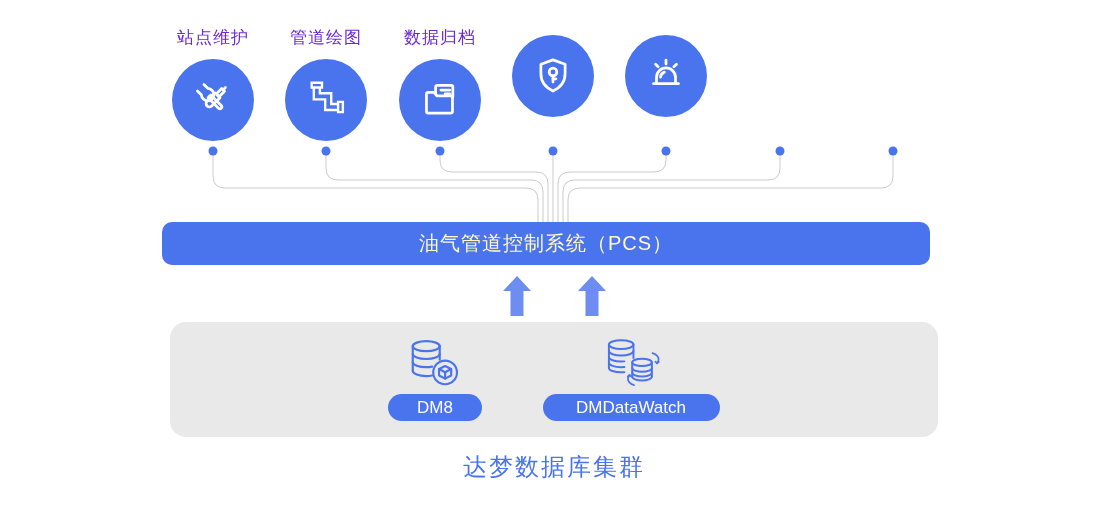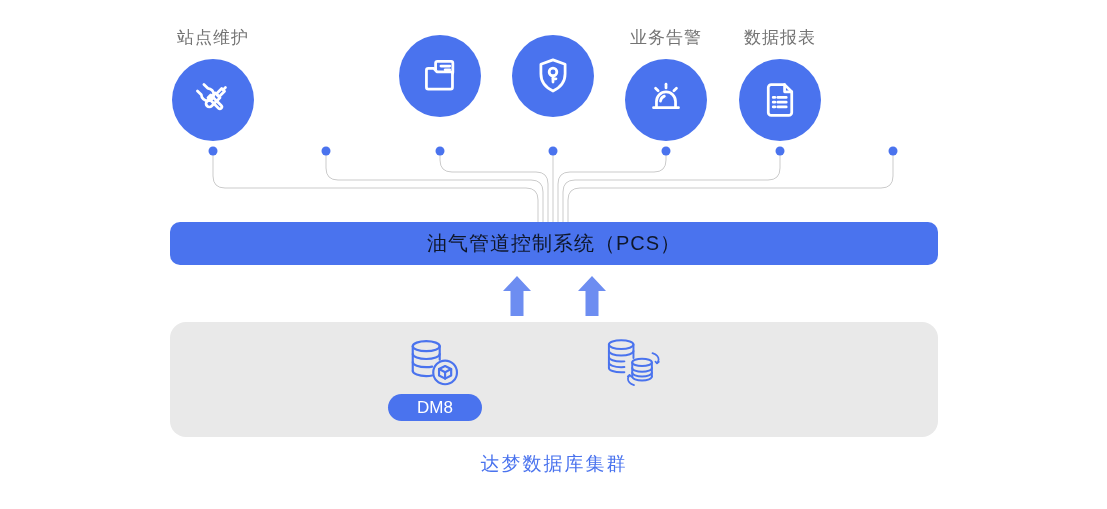--- a/index.html
+++ b/index.html
@@ -1,49 +1,49 @@
 <!DOCTYPE html>
 <html><head>
 <meta charset="utf-8">
 <style>
   html,body{margin:0;padding:0;background:#ffffff;}
   body{font-family:"Liberation Sans","DejaVu Sans",sans-serif;}
   .canvas{position:relative;width:1107px;height:509px;background:#ffffff;overflow:hidden;}
 
   
   .feature{position:absolute;top:26px;width:114px;text-align:center;}
-  .feature-label{font-size:17px;font-weight:500;color:#737373;height:24px;line-height:24px;letter-spacing:1px;}
+  .feature-label{font-size:17px;font-weight:500;color:#6d28d9;height:24px;line-height:24px;letter-spacing:1px;}
   .feature-circle{width:82px;height:82px;border-radius:50%;background:#4A73EE;margin:9px auto 0;
                   display:flex;align-items:center;justify-content:center;}
   .feature-circle svg{display:block;}
 
   
   .connectors{position:absolute;left:0;top:146px;}
 
   
-  .system-bar{position:absolute;left:170px;top:222px;width:768px;height:43px;background:#4A73EE;
+  .system-bar{position:absolute;left:162px;top:222px;width:768px;height:43px;background:#4A73EE;
               border-radius:10px;display:flex;align-items:center;justify-content:center;
-              color:#0f172a;font-size:20px;font-weight:500;letter-spacing:1px;}
+              color:#fef9c3;font-size:20px;font-weight:500;letter-spacing:1px;}
 
   
   .up-arrow{position:absolute;top:276px;}
 
   
   .db-panel{position:absolute;left:170px;top:322px;width:768px;height:115px;background:#E9E9E9;border-radius:16px;}
   .db-group{position:absolute;top:336px;text-align:center;}
   .db-group svg{display:block;margin:0 auto;}
   .db-pill{margin:4px auto 0;height:27px;border-radius:13.5px;background:#4A73EE;color:#ffffff;
            font-size:17px;display:flex;align-items:center;justify-content:center;}
   .db-group-dm8{left:381px;width:108px;}
   .db-group-dm8 .db-pill{width:94px;}
   .db-group-watch{left:541px;width:180px;}
   .db-group-watch .db-pill{width:177px;}
 
   .cluster-title{position:absolute;left:170px;top:451px;width:768px;text-align:center;
-                 font-size:19px;font-weight:500;color:#4A73EE;letter-spacing:2px;}
+                 font-size:24px;font-weight:500;color:#4A73EE;letter-spacing:2px;}
 </style>
 </head>
 <body>
 
 <div class="canvas">
 
   <div class="feature" style="left:156px">
     <div class="feature-label">站点维护</div>
     <div class="feature-circle">
       <svg width="44" height="44" viewBox="0 0 24 24" fill="none" stroke="#FFFFFF" stroke-width="1.5" stroke-linecap="round" stroke-linejoin="round">
@@ -53,22 +53,34 @@
           <path d="M10.2 8.4 h3.6 v6.4 a1.8 1.8 0 0 1 -3.6 0 Z"></path>
         </g>
         <g transform="rotate(-45 12 12)">
           <path d="M9.5 2.5 v3 a3.4 3.4 0 1 0 5 0 v-3"></path>
           <path d="M10.95 9.2 h2.1 v8.1 a1.05 1.05 0 0 1 -2.1 0 Z"></path>
         </g>
       </svg>
     </div>
   </div>
 
+  <div class="feature" style="left:269px">
+    <div class="feature-label">管道绘图</div>
+    <div class="feature-circle">
+      <svg width="44" height="44" viewBox="0 0 24 24">
+        <path d="M7 4.2 V10 H13.2 V15.8 H20" fill="none" stroke="#FFFFFF" stroke-width="4.6" stroke-linejoin="miter"></path>
+        <path d="M7 4.2 V10 H13.2 V15.8 H20" fill="none" stroke="#4A73EE" stroke-width="2" stroke-linejoin="miter"></path>
+        <path d="M4.2 2.6 H9.8 V5.2 H4.2 Z" fill="#4A73EE" stroke="#FFFFFF" stroke-width="1.3"></path>
+        <path d="M18.6 13 H21.2 V18.6 H18.6 Z" fill="#4A73EE" stroke="#FFFFFF" stroke-width="1.3"></path>
+      </svg>
+    </div>
+  </div>
 
   <div class="feature" style="left:383px">
+    <div class="feature-label">数据归档</div>
     <div class="feature-circle">
       <svg width="44" height="44" viewBox="0 0 24 24" fill="none" stroke="#FFFFFF" stroke-width="1.5" stroke-linecap="round" stroke-linejoin="round">
         <path d="M10.5 4 h7.6 a0.9 0.9 0 0 1 .9 .9 v5 a0.9 0.9 0 0 1 -.9 .9 h-7.6 a0.9 0.9 0 0 1 -.9 -.9 v-5 a0.9 0.9 0 0 1 .9 -.9 Z"></path>
         <path d="M12.5 6.6 h4.8"></path>
         <path d="M14.8 8.6 h2.5"></path>
         <path d="M4.6 8.9 a1 1 0 0 1 1 -1 h3.1 l1.6 1.8 h7.5 a1 1 0 0 1 1 1 v7.4 a1 1 0 0 1 -1 1 H5.6 a1 1 0 0 1 -1 -1 Z" fill="#4A73EE"></path>
       </svg>
     </div>
   </div>
 
@@ -77,45 +89,32 @@
       <svg width="44" height="44" viewBox="0 0 24 24" fill="none" stroke="#FFFFFF" stroke-width="1.5" stroke-linecap="round" stroke-linejoin="round">
         <path d="M12 3.2 L18.6 5.6 V10.8 C18.6 15.3 16 18.3 12 20.2 C8 18.3 5.4 15.3 5.4 10.8 V5.6 Z"></path>
         <circle cx="12" cy="9.8" r="2.1"></circle>
         <path d="M12 11.9 V15.3"></path>
         <path d="M12 13.5 H13.6"></path>
       </svg>
     </div>
   </div>
 
   <div class="feature" style="left:609px">
-    <div class="feature-label">业务告警</div>
     <div class="feature-circle">
       <svg width="44" height="44" viewBox="0 0 24 24" fill="none" stroke="#FFFFFF" stroke-width="1.5" stroke-linecap="round" stroke-linejoin="round">
         <path d="M6.8 16.2 V12.8 A5.2 5.2 0 0 1 17.2 12.8 V16.2"></path>
         <path d="M5.2 16.2 H18.8"></path>
         <path d="M9 12.6 A3.4 3.4 0 0 1 11.1 9.9"></path>
         <path d="M12 3.4 V5.4"></path>
         <path d="M6.3 5.6 L7.7 7"></path>
         <path d="M17.7 5.6 L16.3 7"></path>
       </svg>
     </div>
   </div>
 
-  <div class="feature" style="left:723px">
-    <div class="feature-label">数据报表</div>
-    <div class="feature-circle">
-      <svg width="44" height="44" viewBox="0 0 24 24" fill="none" stroke="#FFFFFF" stroke-width="1.5" stroke-linecap="round" stroke-linejoin="round">
-        <path d="M14.5 3.6 H7.2 A1.6 1.6 0 0 0 5.6 5.2 V18.8 A1.6 1.6 0 0 0 7.2 20.4 H16.8 A1.6 1.6 0 0 0 18.4 18.8 V7.5 Z"></path>
-        <path d="M14.5 3.6 V7.5 H18.4"></path>
-        <path d="M8.3 10.6 h0.9 M10.8 10.6 h4.6"></path>
-        <path d="M8.3 13.2 h0.9 M10.8 13.2 h4.6"></path>
-        <path d="M8.3 15.8 h0.9 M10.8 15.8 h4.6"></path>
-      </svg>
-    </div>
-  </div>
 
 
   <svg class="connectors" width="1107" height="76" viewBox="0 0 1107 76">
     <g fill="none" stroke="#CBCBCB" stroke-width="1">
       <path d="M213 5 V30 Q213 42 225 42 L526 42 Q538 42 538 54 V76"></path>
       <path d="M326 5 V22 Q326 34 338 34 L531 34 Q543 34 543 46 V76"></path>
       <path d="M440 5 V14 Q440 26 452 26 L536 26 Q548 26 548 38 V76"></path>
       <path d="M553 5 V76"></path>
       <path d="M666 5 V14 Q666 26 654 26 L570 26 Q558 26 558 38 V76"></path>
       <path d="M780 5 V22 Q780 34 768 34 L575 34 Q563 34 563 46 V76"></path>
@@ -177,17 +176,20 @@
       <path d="M27 21.5 V33"></path>
       <path d="M43 21.5 V33"></path>
       <path d="M27 26 c0 1.8 3.6 3.2 8 3.2 s8 -1.4 8 -3.2"></path>
       <path d="M27 29.8 c0 1.8 3.6 3.2 8 3.2 s8 -1.4 8 -3.2"></path>
       <path d="M27 33 c0 1.8 3.6 3.2 8 3.2 s8 -1.4 8 -3.2"></path>
       <path d="M43.5 14 C47 15.2 48.5 17 48.5 19.2 C48.5 20.2 48 21.2 47.2 22" stroke-width="1.4"></path>
       <path d="M45.9 20.9 L47.2 22.3 L48.7 21.1" stroke-width="1.4"></path>
       <path d="M28.5 40 C25 38.8 23.5 37 23.5 34.8 C23.5 33.8 24 32.8 24.8 32" stroke-width="1.4"></path>
       <path d="M26.3 33.1 L24.8 31.7 L23.4 32.9" stroke-width="1.4"></path>
     </svg>
+    <div class="db-pill">
+      <span>DMDataWatch</span>
+    </div>
   </div>
 
   <div class="cluster-title">达梦数据库集群</div>
 
 </div>
 
 </body></html>

